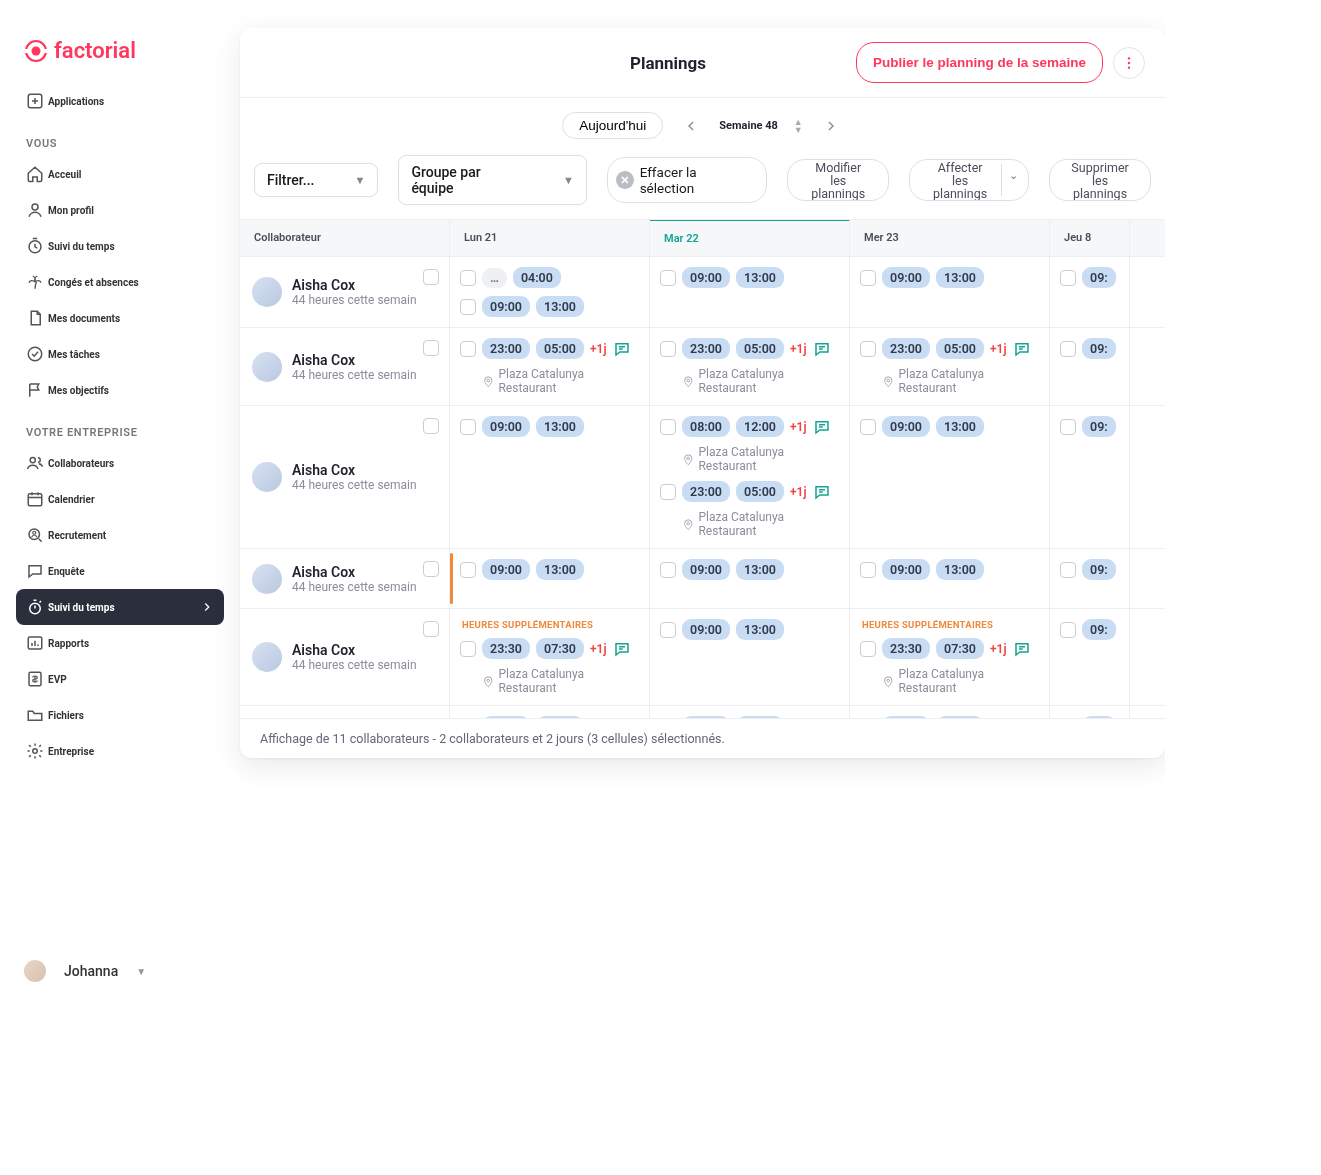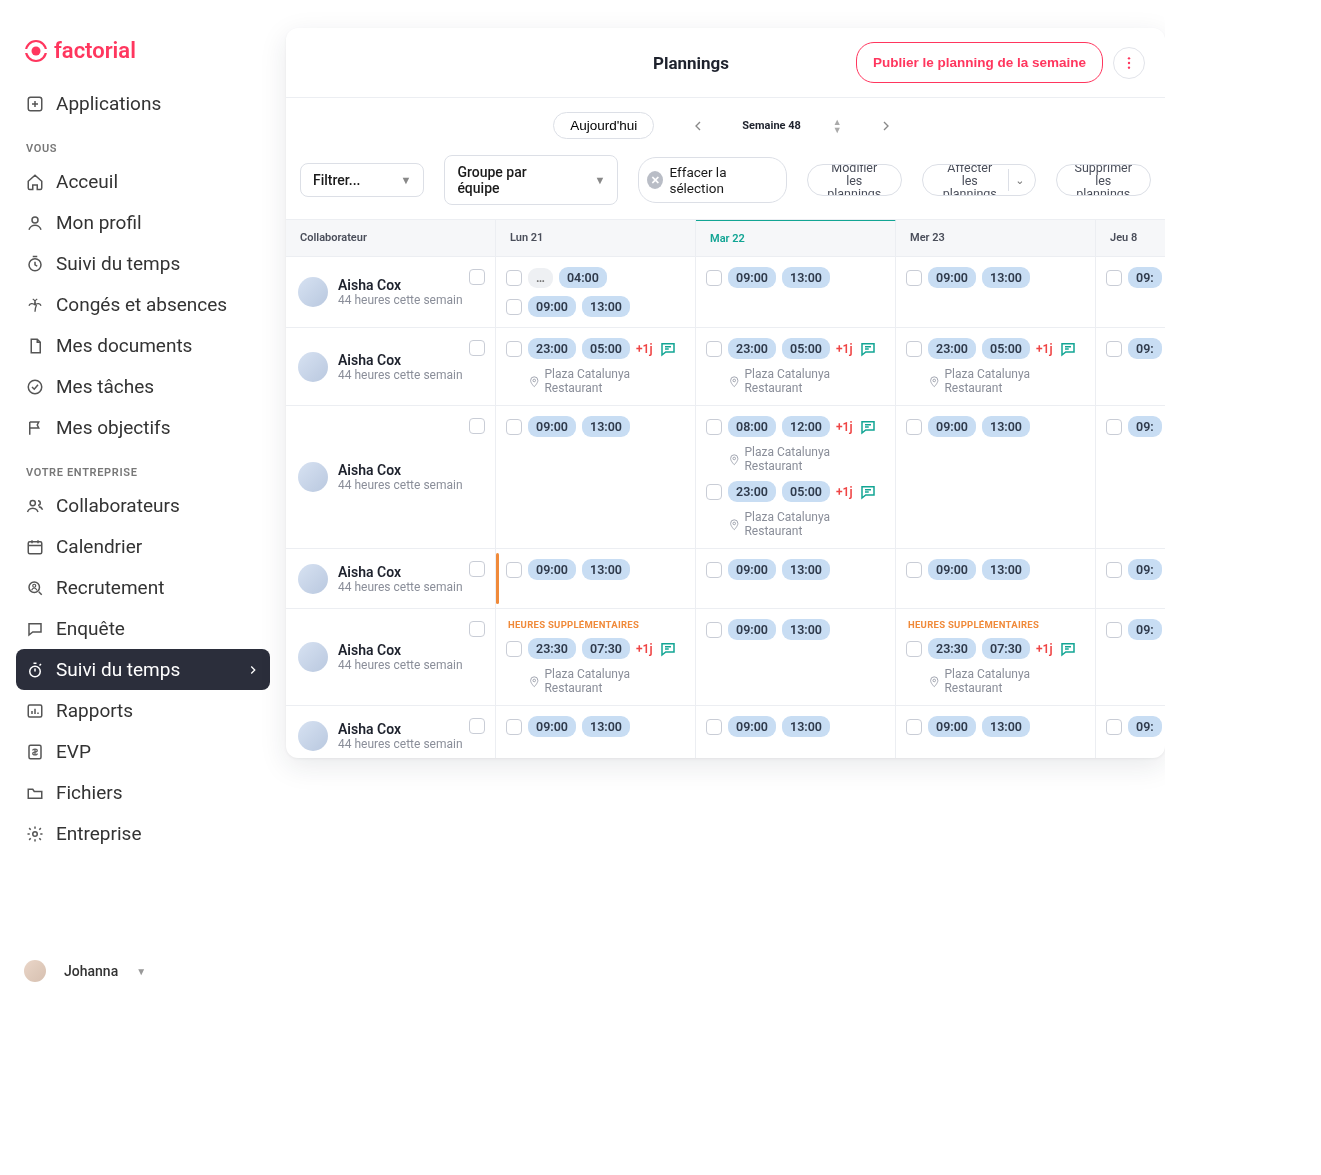--- a/index.html
+++ b/index.html
@@ -16,47 +16,47 @@
     display: flex;
     width: 1165px;
     height: 1010px;
     margin: 0;
     background: #fff;
     border-radius: 24px;
     overflow: hidden;
   }
   
   .sidebar {
-    width: 286px;
+    width: 240px;
     flex-shrink: 0;
     padding: 30px 16px 20px 16px;
     display: flex;
     flex-direction: column;
     background: #fff;
   }
   .logo {
     display: flex;
     align-items: center;
     gap: 6px;
     padding: 8px 8px 20px 8px;
     color: #ff365e;
     font-weight: 600;
     font-size: 22px;
   }
   .logo svg { width: 24px; height: 24px; }
   .nav-item {
     display: flex;
     align-items: center;
-    gap: 12px;
+    gap: 4px;
     padding: 9px 10px;
     border-radius: 8px;
     color: #333;
     cursor: pointer;
-    font-size: 19px;
-    font-weight: 400;
+    font-size: 10px;
+    font-weight: 700;
   }
   .nav-item .ico { width: 18px; height: 18px; display:flex; align-items:center; justify-content:center; color:#555;}
   .nav-item.active { background: #2b2e3b; color: #fff; }
   .nav-item.active .ico { color: #fff; }
   .nav-item .chev { margin-left: auto; }
   .section-h {
     font-size: 11px;
     letter-spacing: .06em;
     color: #777;
     font-weight: 600;
@@ -120,21 +120,21 @@
     display:flex; align-items:center; justify-content:center;
     margin-left: 10px;
     color: #ff365e;
     cursor: pointer;
   }
   
   .weekbar {
     display: flex;
     align-items: center;
     justify-content: center;
-    gap: 32px;
+    gap: 16px;
     padding: 14px 20px 12px 20px;
   }
   .today-btn {
     border: 1px solid #dcdfe6;
     border-radius: 16px;
     padding: 5px 16px;
     font-size: 13.5px;
     background: #fff;
     cursor: pointer;
     font-weight: 500;
@@ -185,21 +185,21 @@
   }
   .action-pill {
     border: 1px solid #dcdfe6;
     border-radius: 18px;
     padding: 2px 14px;
     font-size: 12.5px;
     line-height: 13px;
     background:#fff;
     cursor:pointer;
     display:flex;flex-direction:column;align-items:center;justify-content:center;
-    height: 32px;
+    height: 42px;
     overflow:hidden;
     text-align:center;
     color:#4a4e5a;
   }
   .action-pill.split { padding-right: 32px; position:relative;}
   .action-pill.split::after {
     content:""; position:absolute; right:26px; top:4px; bottom:4px; width:1px; background:#dcdfe6;
   }
   .action-pill .sub { color:#4a4e5a; font-size:12.5px;}
   .action-pill .caret-r { position:absolute; right:10px; top:9px; color:#777; font-size:11px;}
@@ -895,15 +895,16 @@
               <div class="cell">
                 <div class="shift-line">
                   <span class="cb"></span>
                   <span class="time-pill">09:</span>
                 </div>
               </div>
             </div>
           </div>
       </div>
 
+      <div class="footer-status">Affichage de 11 collaborateurs - 2 collaborateurs et 2 jours (3 cellules) sélectionnés.</div>
     </div>
   </main>
 </div>
 
 </body></html>

